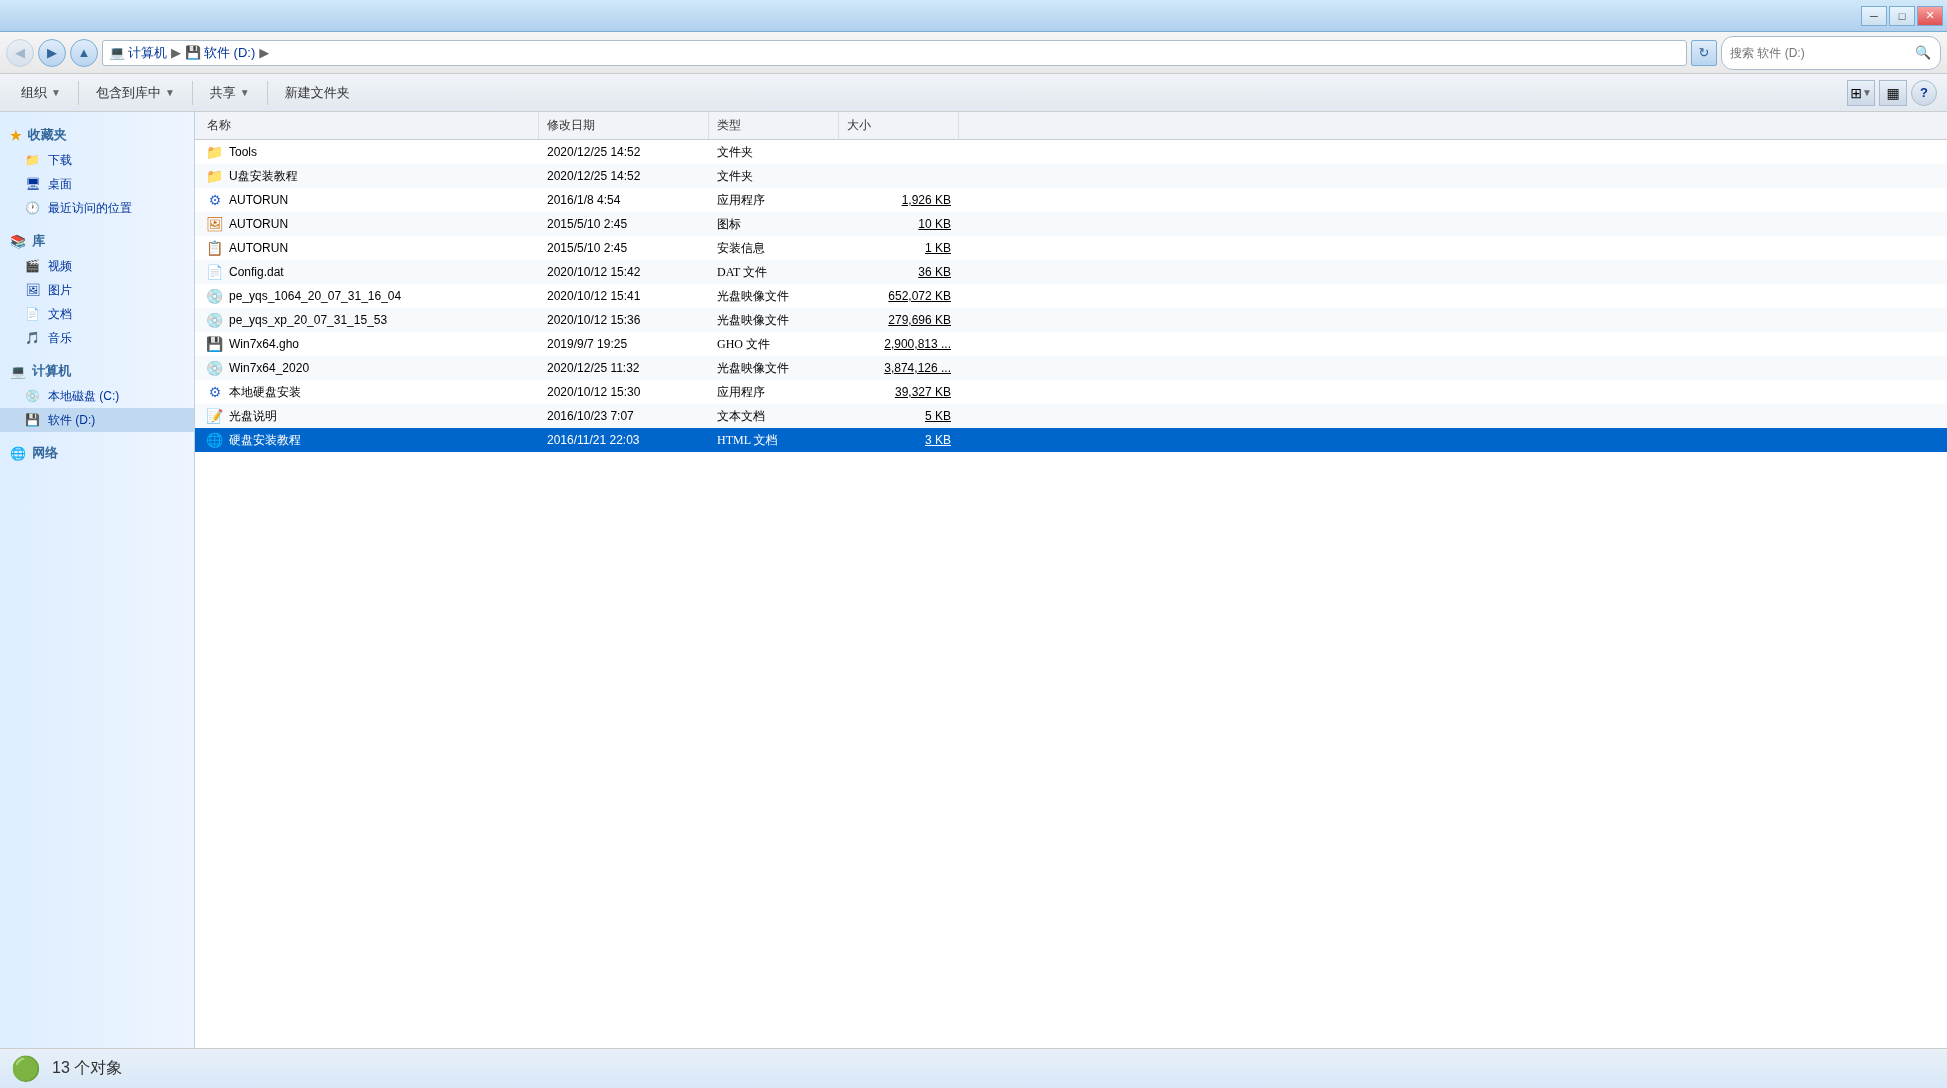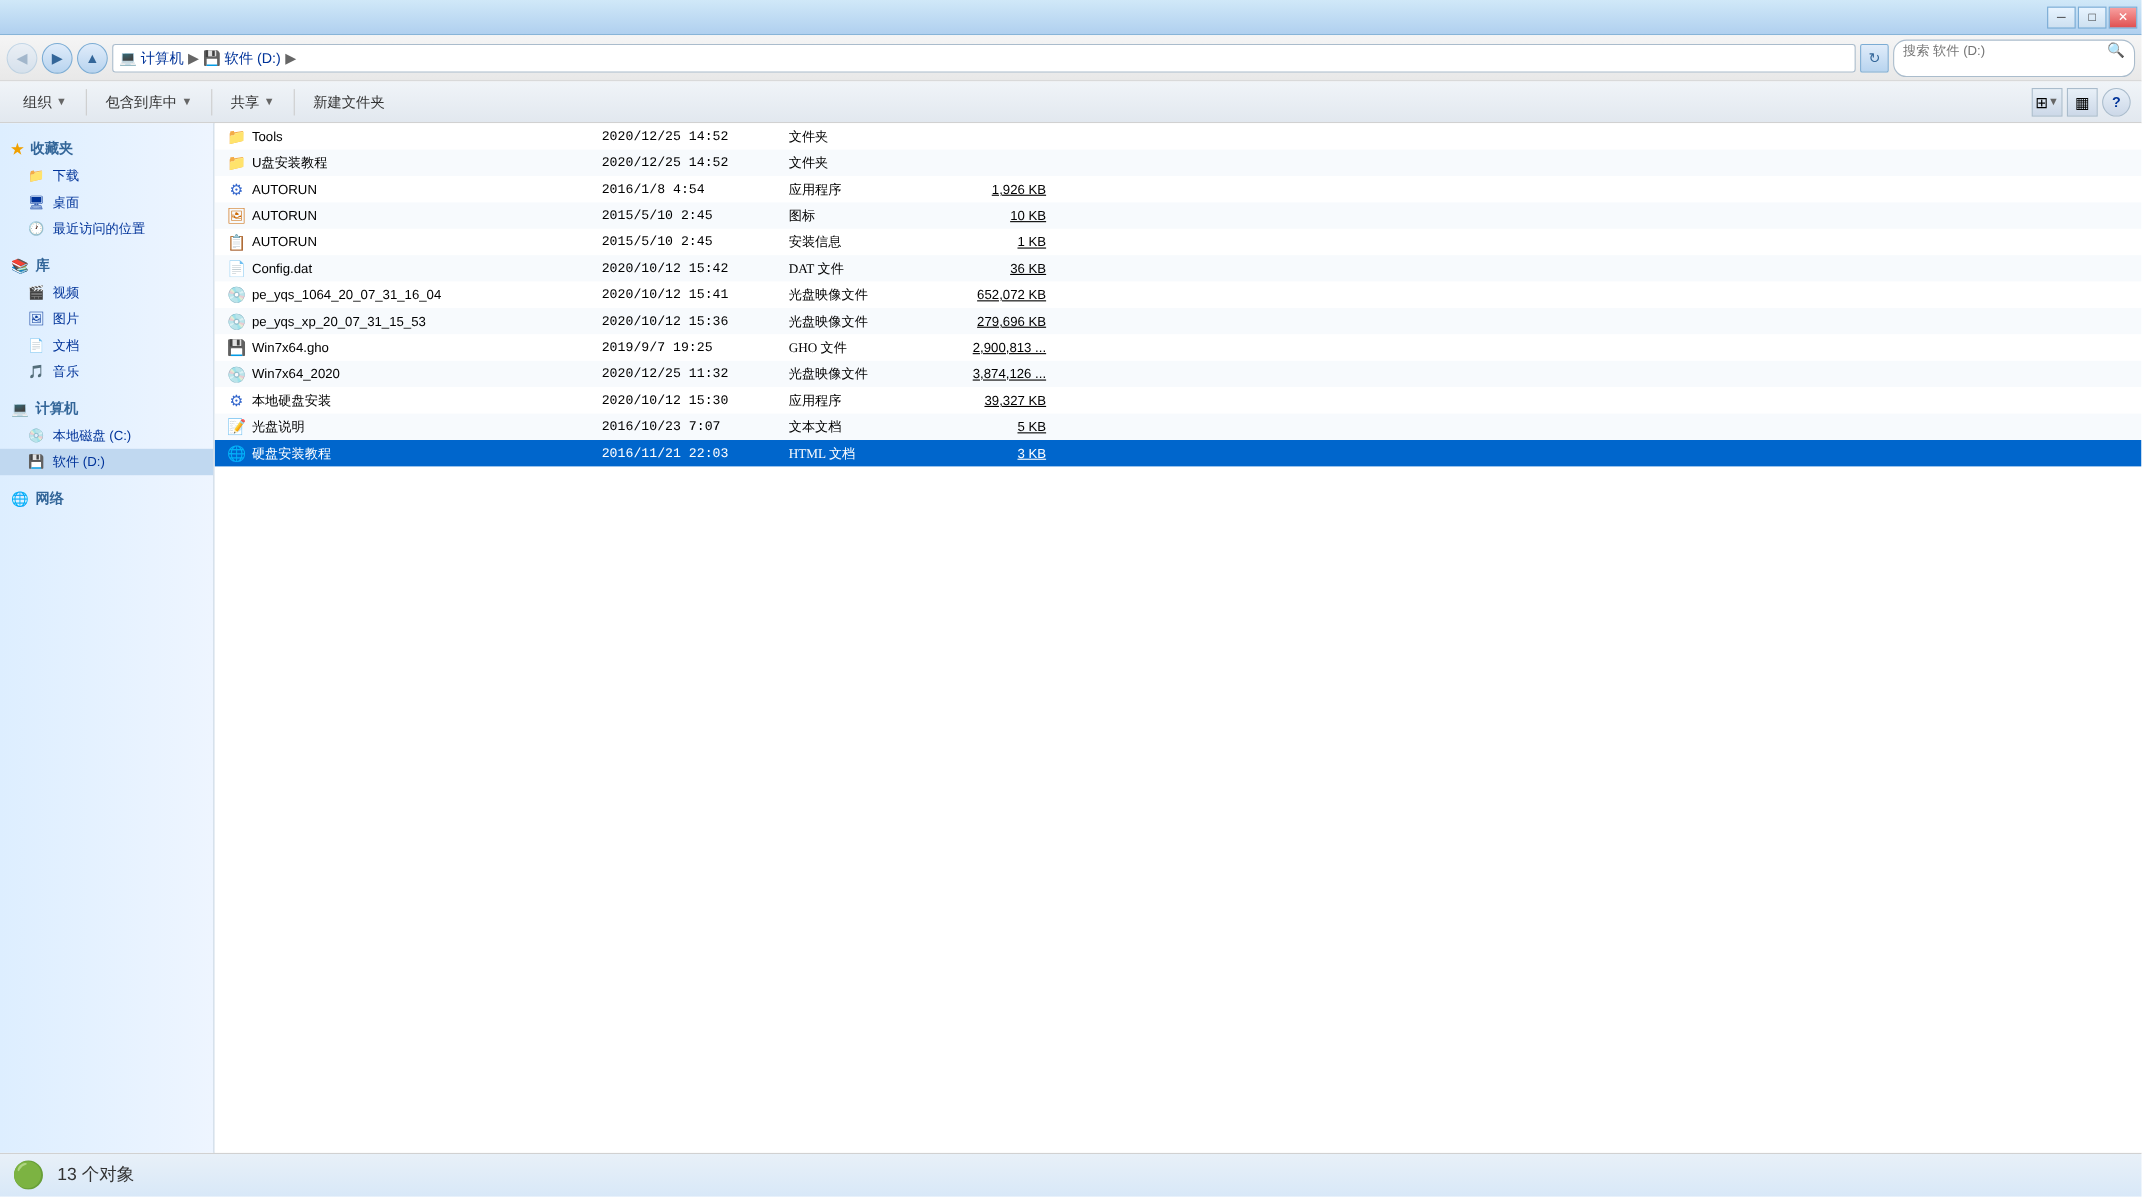--- a/index.html
+++ b/index.html
@@ -87,21 +87,21 @@
       display: inline-flex;
       align-items: center;
       justify-content: center;
     }
     .search-bar {
       width: 220px;
       height: 26px;
       border: 1px solid #aabccc;
       border-radius: 12px;
       display: flex;
-      align-items: flex-end;
+      align-items: center;
       padding: 16px 8px;
       background: #fff;
       gap: 4px;
     }
     .search-input {
       border: none;
       outline: none;
       background: transparent;
       font-size: 12px;
       color: #999;
@@ -282,21 +282,21 @@
       white-space: nowrap;
       overflow: hidden;
       text-overflow: ellipsis;
     }
     .file-cell.name {
       width: 340px;
       display: flex;
       align-items: center;
       gap: 6px;
     }
-    .file-cell.date { width: 170px; font-family: Liberation Mono, monospace; }
+    .file-cell.date { width: 170px; }
     .file-cell.type { width: 130px; font-family: Liberation Serif, serif; }
     .file-cell.size { width: 120px; text-align: right; text-decoration: underline; }
 
     .file-icon {
       width: 16px;
       height: 16px;
       display: inline-flex;
       align-items: center;
       justify-content: center;
       flex-shrink: 0;
@@ -473,20 +473,34 @@
     <div class="sidebar-section">
       <div class="sidebar-section-header">
         <span style="color:#336699;">🌐</span>
         <span>网络</span>
       </div>
     </div>
   </div>
 
   <div class="file-area">
 
+    <div class="column-headers">
+      <div class="col-header col-name">
+        <span>名称</span>
+      </div>
+      <div class="col-header col-date">
+        <span>修改日期</span>
+      </div>
+      <div class="col-header col-type">
+        <span>类型</span>
+      </div>
+      <div class="col-header col-size">
+        <span>大小</span>
+      </div>
+    </div>
 
     <div class="file-list" id="file-list">
     <div class="file-row">
     <div class="file-cell name">
       <span class="file-icon icon-folder">📁</span>
       <span>Tools</span>
     </div>
     <div class="file-cell date">2020/12/25 14:52</div>
     <div class="file-cell type">文件夹</div>
     <div class="file-cell size"></div>

